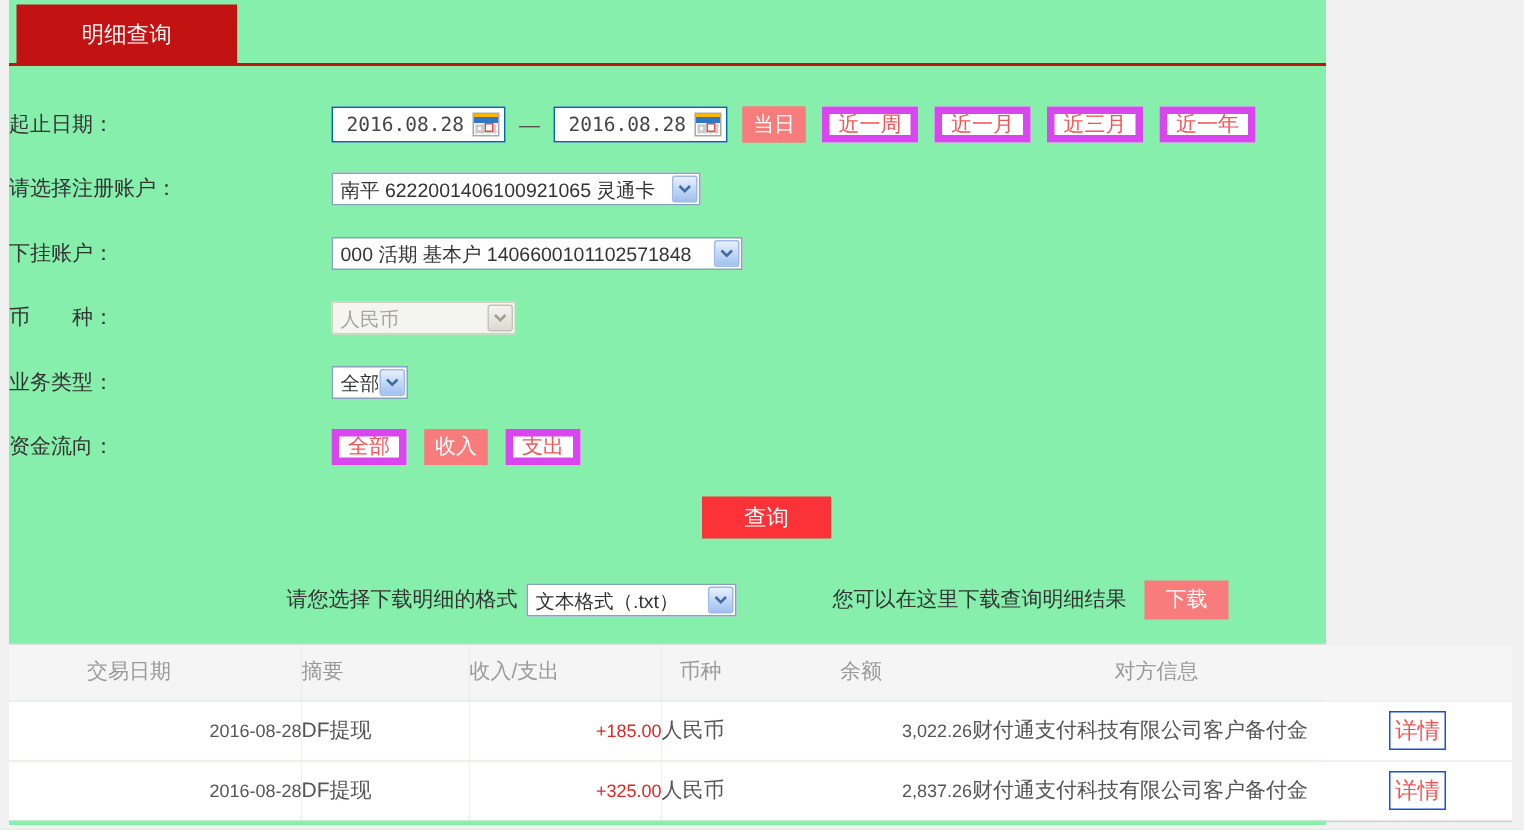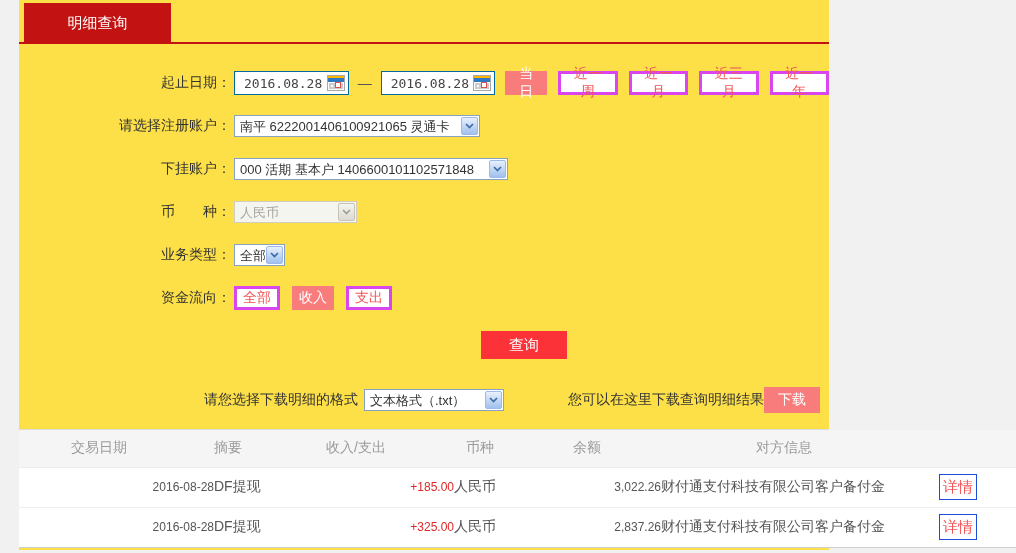--- a/index.html
+++ b/index.html
@@ -1,67 +1,67 @@
 <!DOCTYPE html>
 <html><head>
 <meta charset="utf-8">
 <style>
   * { margin:0; padding:0; box-sizing:border-box; }
   body { font-family:"Liberation Sans", sans-serif; }
   .page { position:relative; width:1016px; height:553px; background:#f1f1f1; overflow:hidden; }
-  .content { position:absolute; left:19px; top:0; width:810px; height:550px; background:#fde047; }
+  .content { position:absolute; left:6px; top:0; width:878px; height:550px; background:#86efac; }
 
   
   .tabbar { height:44px; border-bottom:2px solid #c31212; padding-top:3px; }
   .tab { margin-left:5px; width:147px; height:41px; background:#c31212; color:#fff;
          font-size:15px; display:flex; align-items:center; justify-content:center; cursor:pointer; }
 
   
   .form { padding-top:27px; }
   .form-row { display:flex; align-items:center; margin-bottom:19px; height:24px; }
-  .form-label { width:212px; text-align:right; font-size:14px; color:#333; flex-shrink:0; white-space:pre; }
+  .form-label { width:212px; font-size:14px; color:#333; flex-shrink:0; white-space:pre; }
 
   .date-box { width:116px; height:24px; border:1px solid #0369a1; background:#fff;
               display:flex; align-items:center; justify-content:space-between; padding:0 3px 0 9px; margin-left:3px; }
   .date-input { border:none; outline:none; width:78px; font-size:13px; color:#444;
                 font-family:"DejaVu Sans Mono", monospace; background:transparent; }
   .cal-icon { width:18px; height:16px; border:1px solid #a8a8a8; position:relative; cursor:pointer;
               background:linear-gradient(#ffb400 0 2px, #2f78c3 2px 6px, #fdfdfd 6px); flex-shrink:0; }
   .cal-icon::before { content:""; position:absolute; left:1px; right:1px; top:7px; bottom:1px; opacity:.85;
       background-image:repeating-linear-gradient(to right,#c4c4c4 0 2px,transparent 2px 4px),
                        repeating-linear-gradient(to bottom,#c4c4c4 0 2px,transparent 2px 4px); }
   .cal-icon::after { content:""; position:absolute; right:3px; bottom:2px; width:4px; height:4px;
                      border:1px solid #d95252; background:#fff; }
   .dash { margin:0 9px; color:#555; font-size:14px; }
 
   .pill { height:24px; font-size:14px; display:inline-flex; align-items:center; justify-content:center;
           cursor:pointer; padding:0 6px; min-width:38px; }
   .pill.filled  { background:#f87c7c; border:1px solid #f87c7c; color:#fff; }
-  .pill.outline { background:#fff; border:3px solid #d946ef; color:#f25555;font-family:Liberation Serif, serif; }
+  .pill.outline { background:#fff; border:5px solid #d946ef; color:#f25555;font-family:Liberation Serif, serif; }
   .quick { margin-left:11px; }
   .quick.first { margin-left:10px; }
   .flow { margin-left:3px; margin-right:9px; min-width:42px; }
 
   
   .xp-select { height:22px; border:1px solid #86a2bd; background:#fff; display:flex; align-items:flex-end;
                justify-content:space-between; font-size:13px; color:#333; padding-left:5px; margin-left:3px; cursor:pointer; }
   .xp-text { white-space:nowrap; overflow:hidden; }
   .xp-arrow { width:17px; height:18px; margin:1px; border:1px solid #9cb9ea; border-radius:2px; flex-shrink:0;
               background:linear-gradient(#e9f1fd,#c3d8f5 50%,#a0c1ee); display:flex; align-items:center; justify-content:center; }
   .xp-select.disabled { border-color:#cfcdc1; background:#f5f5f0; color:#a6a49c; cursor:default; }
   .xp-select.disabled .xp-arrow { border-color:#c6c4b8; background:linear-gradient(#f4f4ef,#dcdad1); }
   .w-register { width:246px; } .w-sub { width:274px; } .w-currency { width:123px; }
   .w-business { width:51px; } .w-format { width:140px; margin-left:6px; }
 
   .query-btn { display:block; margin:21px auto 0; margin-left:462px; width:86px; height:28px;
                background:#fc3239; color:#fff; font-size:15px; border:none; cursor:pointer; }
 
   .download-row { display:flex; align-items:center; margin:28px 0 0 185px; font-size:14px; color:#333; }
   .hint { margin-left:64px; }
-  .download-btn { width:56px; height:26px; background:#f87c7c; color:#fff;
+  .download-btn { margin-left:12px; width:56px; height:26px; background:#f87c7c; color:#fff;
                   font-size:14px; border:none; cursor:pointer; }
 
   
   .table-wrap { margin-top:16px; border-top:1px solid #dcdcdc; }
   table { width:100%; border-collapse:collapse; table-layout:fixed; font-size:14px; }
   thead tr { background:#f5f5f5; height:37px; }
   th { font-weight:normal; text-align:left; color:#9a9a9a; }
   tbody tr { height:40px; background:#fff; border-top:1px solid #ededed; }
   tbody tr:last-child { border-bottom:1px solid #cfcfcf; }
   td { color:#555; }

